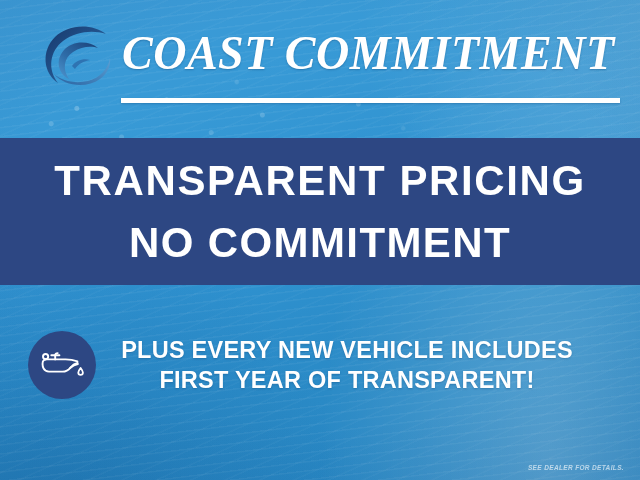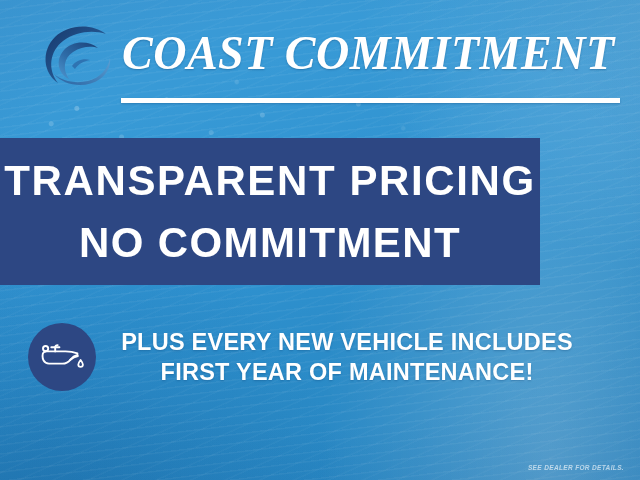--- a/index.html
+++ b/index.html
@@ -145,21 +145,21 @@
     height: 5px;
     background: #ffffff;
     box-shadow: 0 1px 2px rgba(10,60,110,0.30);
   }
 
   
   .headline-band {
     position: absolute;
     left: 0;
     top: 138px;
-    width: 540px;
+    width: 640px;
     height: 147px;
     background: #2d4783;
     display: flex;
     flex-direction: column;
     align-items: center;
     justify-content: center;
   }
 
   .headline-line {
     color: #ffffff;
@@ -171,21 +171,21 @@
   }
 
   .headline-line.line2 {
     letter-spacing: 1.4px;
   }
 
   
   .promo {
     position: absolute;
     left: 0;
-    top: 312px;
+    top: 320px;
     width: 640px;
     height: 90px;
     display: flex;
     align-items: center;
   }
 
   .promo-badge {
     flex: 0 0 auto;
     margin-left: 28px;
     width: 68px;
@@ -306,19 +306,19 @@
           <path d="M41.6 22.0 C43.1 24.0 43.9 25.2 43.9 26.4
                    C43.9 27.8 42.9 28.8 41.6 28.8
                    C40.3 28.8 39.3 27.8 39.3 26.4
                    C39.3 25.2 40.1 24.0 41.6 22.0 Z" fill="none" stroke="#ffffff" stroke-width="1.8" stroke-linejoin="round"></path>
         </svg>
       </span>
     </span>
 
     <div class="promo-text">
       <div class="promo-line">PLUS EVERY NEW VEHICLE INCLUDES</div>
-      <div class="promo-line">FIRST YEAR OF MAINTENANCE!</div>
+      <div class="promo-line">FIRST YEAR OF TRANSPARENT!</div>
     </div>
   </div>
 
   <div class="disclaimer">SEE DEALER FOR DETAILS.</div>
 
 </div>
 
 </body></html>

